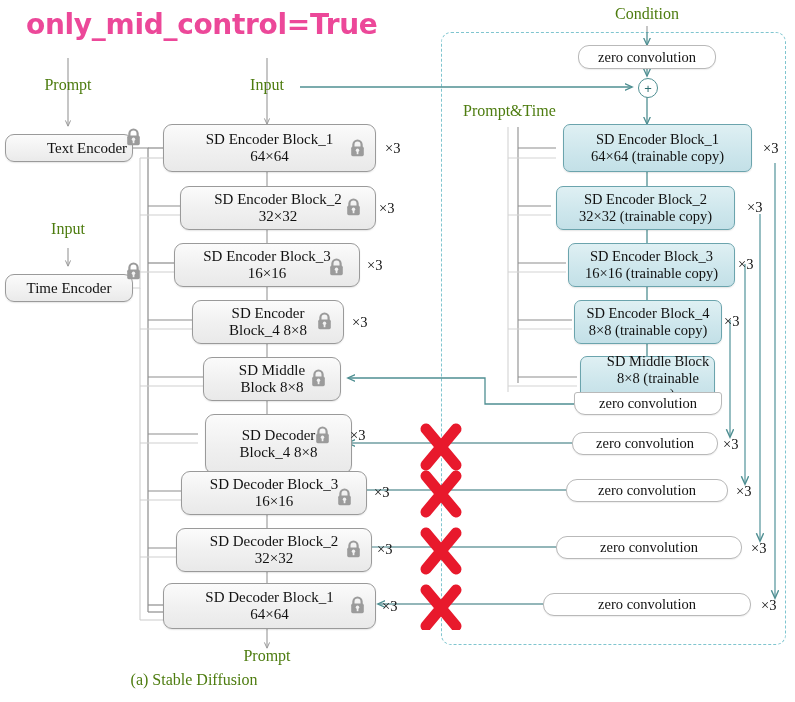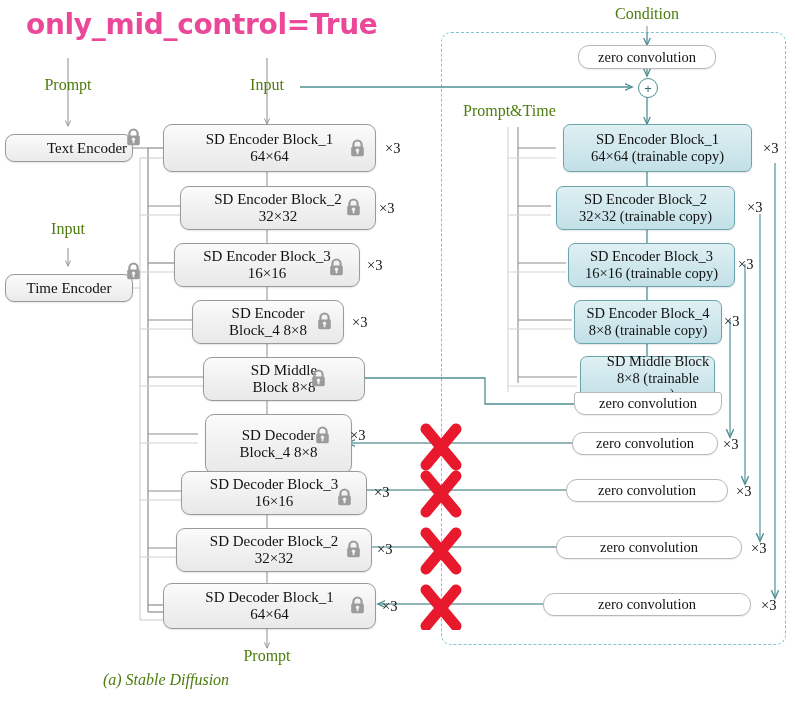--- a/index.html
+++ b/index.html
@@ -270,21 +270,21 @@
     <div class="l2">Block_4 8×8</div>
   </div>
   <svg class="abs lock" style="left:316px;top:312px;" viewBox="0 0 17 19">
     <path d="M4.4,8 V5.6 a4.1,4.1 0 0 1 8.2,0 V8" fill="none" stroke="#9b9b9b" stroke-width="2.2"></path>
     <rect x="2.2" y="7.6" width="12.6" height="9.6" rx="1.6" fill="#9b9b9b"></rect>
     <circle cx="8.5" cy="11.2" r="1.7" fill="#f2f2f2"></circle>
       <rect x="7.7" y="11.6" width="1.7" height="3.6" fill="#f2f2f2"></rect>
   </svg>
   <div class="abs x3" style="left:352px;top:314px;">×3</div>
 
-  <div class="abs sdbox" style="left:203px;top:357px;width:162px;height:44px;">
+  <div class="abs sdbox" style="left:203px;top:357px;width:138px;height:44px;">
     <div class="l1">SD Middle</div>
     <div class="l2">Block 8×8</div>
   </div>
   <svg class="abs lock" style="left:310px;top:369px;" viewBox="0 0 17 19">
     <path d="M4.4,8 V5.6 a4.1,4.1 0 0 1 8.2,0 V8" fill="none" stroke="#9b9b9b" stroke-width="2.2"></path>
     <rect x="2.2" y="7.6" width="12.6" height="9.6" rx="1.6" fill="#9b9b9b"></rect>
     <circle cx="8.5" cy="11.2" r="1.7" fill="#f2f2f2"></circle>
       <rect x="7.7" y="11.6" width="1.7" height="3.6" fill="#f2f2f2"></rect>
   </svg>
 
@@ -386,15 +386,15 @@
   <div class="abs zconv" style="left:556px;top:536px;width:186px;height:23px;">
     <span>zero convolution</span>
   </div>
   <div class="abs x3" style="left:751px;top:540px;">×3</div>
 
   <div class="abs zconv" style="left:543px;top:593px;width:208px;height:23px;">
     <span>zero convolution</span>
   </div>
   <div class="abs x3" style="left:761px;top:597px;">×3</div>
 
-  <div class="abs lbl" style="left:76px;top:671px;width:180px;font-style:italic;">(a) Stable Diffusion</div>
+  <div class="abs lbl" style="left:104px;top:671px;width:180px;">(a) Stable Diffusion</div>
 
 </div>
 
 </body></html>

